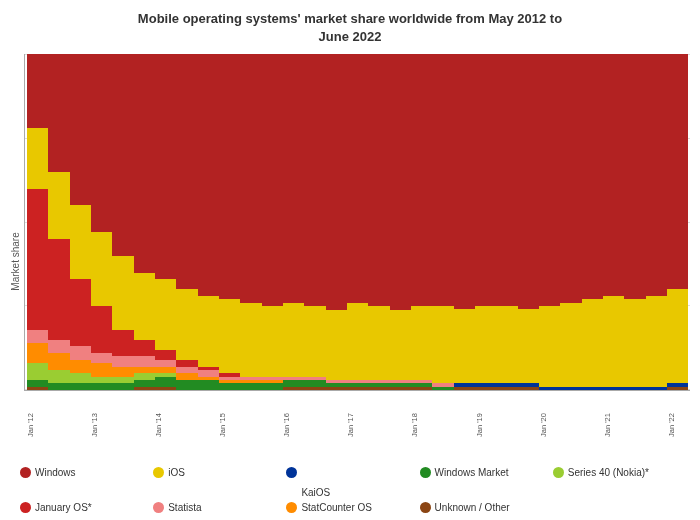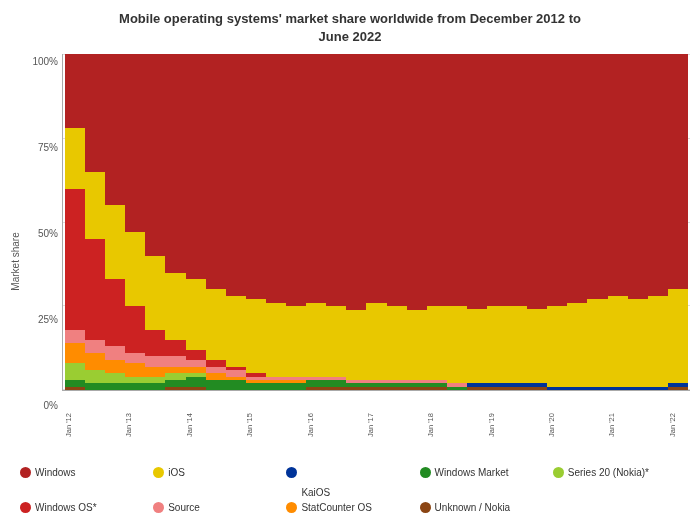--- a/index.html
+++ b/index.html
@@ -142,34 +142,26 @@
       padding: 2px 10px 2px 50px;
       font-size: 9px;
       color: #666;
     }
   </style>
 </head>
 <body>
 
 <div class="chart-container">
   <div class="chart-title">
-    <span>Mobile operating systems' market share worldwide from December 2012 to</span><br>
+    <span>Mobile operating systems' market share worldwide from May 2012 to</span><br>
     <span>June 2022</span>
   </div>
 
   <div class="chart-area">
     <div class="y-axis-label-side">Market share</div>
-    <div class="y-axis">
-
-    <div class="y-label">100%</div>
-        <div class="y-label">75%</div>
-        <div class="y-label">50%</div>
-        <div class="y-label">25%</div>
-        <div class="y-label">0%</div>
-      </div>
     <div class="chart-right">
       <div class="bars-area">
         <div class="gridlines">
           <div class="gridline"></div>
           <div class="gridline"></div>
           <div class="gridline"></div>
           <div class="gridline"></div>
           <div class="gridline"></div>
         </div>
         <div class="bars-wrapper" id="bars-wrapper">
@@ -447,33 +439,33 @@
       <div class="legend-item">
         <div class="legend-dot" style="background-color: rgb(0, 51, 153);"></div>
         <span style="font-size: 10px; margin-top: 40px;">KaiOS</span>
       </div>
       <div class="legend-item">
         <div class="legend-dot" style="background-color: rgb(34, 139, 34);"></div>
         <span style="font-size: 10px;">Windows Market</span>
       </div>
       <div class="legend-item">
         <div class="legend-dot" style="background-color: rgb(154, 205, 50);"></div>
-        <span style="font-size: 10px;">Series 20 (Nokia)*</span>
+        <span style="font-size: 10px;">Series 40 (Nokia)*</span>
       </div>
       <div class="legend-item">
         <div class="legend-dot" style="background-color: rgb(204, 34, 34);"></div>
-        <span style="font-size: 10px;">Windows OS*</span>
+        <span style="font-size: 10px;">January OS*</span>
       </div>
       <div class="legend-item">
         <div class="legend-dot" style="background-color: rgb(240, 128, 128);"></div>
-        <span style="font-size: 10px;">Source</span>
+        <span style="font-size: 10px;">Statista</span>
       </div>
       <div class="legend-item">
         <div class="legend-dot" style="background-color: rgb(255, 140, 0);"></div>
         <span style="font-size: 10px;">StatCounter OS</span>
       </div>
       <div class="legend-item">
         <div class="legend-dot" style="background-color: rgb(139, 69, 19);"></div>
-        <span style="font-size: 10px;">Unknown / Nokia</span>
+        <span style="font-size: 10px;">Unknown / Other</span>
       </div>
     </div>
 
 </div>
 
 </body></html>

